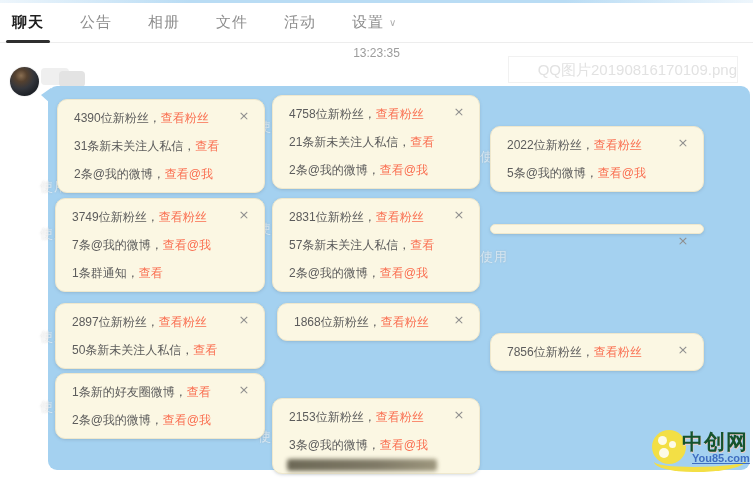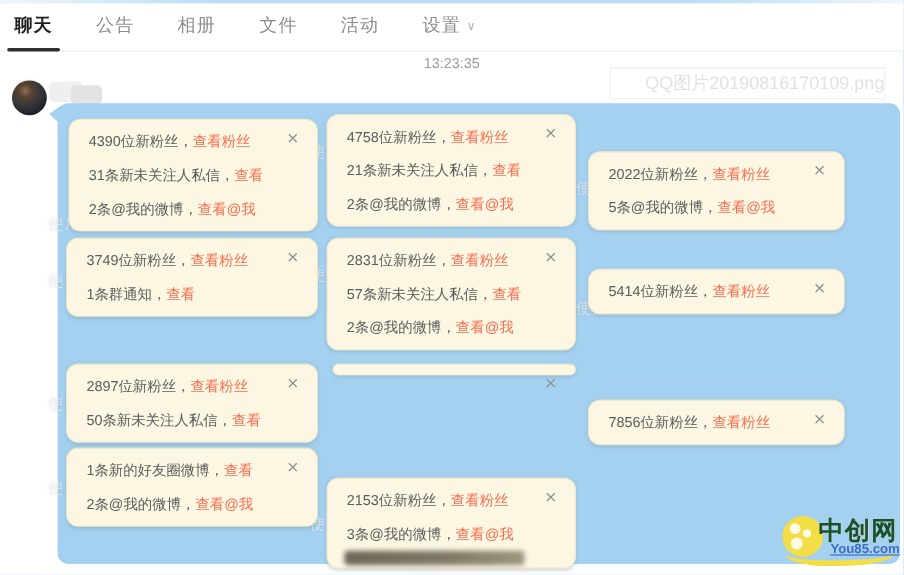--- a/index.html
+++ b/index.html
@@ -139,39 +139,40 @@
         <div class="line"><span>2条@我的微博，</span><a>查看@我</a></div>
       </div>
       <div class="card" style="left: 490px; top: 126px; width: 214px;">
     <span class="close">×</span>
   <div class="line"><span>2022位新粉丝，</span><a>查看粉丝</a></div>
         <div class="line"><span>5条@我的微博，</span><a>查看@我</a></div>
       </div>
       <div class="card" style="left: 55px; top: 198px; width: 210px;">
     <span class="close">×</span>
   <div class="line"><span>3749位新粉丝，</span><a>查看粉丝</a></div>
+        <div class="line"><span>7条@我的微博，</span><a>查看@我</a></div>
         <div class="line"><span>1条群通知，</span><a>查看</a></div>
       </div>
       <div class="card" style="left: 272px; top: 198px; width: 208px;">
     <span class="close">×</span>
   <div class="line"><span>2831位新粉丝，</span><a>查看粉丝</a></div>
         <div class="line"><span>57条新未关注人私信，</span><a>查看</a></div>
         <div class="line"><span>2条@我的微博，</span><a>查看@我</a></div>
       </div>
       <div class="card" style="left: 490px; top: 224px; width: 214px;">
     <span class="close">×</span>
-  <div class="line"><span>5414位新粉丝，</span><a>查看粉丝</a></div>
       </div>
       <div class="card" style="left: 55px; top: 303px; width: 210px;">
     <span class="close">×</span>
   <div class="line"><span>2897位新粉丝，</span><a>查看粉丝</a></div>
         <div class="line"><span>50条新未关注人私信，</span><a>查看</a></div>
       </div>
       <div class="card" style="left: 277px; top: 303px; width: 203px;">
     <span class="close">×</span>
+  <div class="line"><span>1868位新粉丝，</span><a>查看粉丝</a></div>
       </div>
       <div class="card" style="left: 490px; top: 333px; width: 214px;">
     <span class="close">×</span>
   <div class="line"><span>7856位新粉丝，</span><a>查看粉丝</a></div>
       </div>
       <div class="card" style="left: 55px; top: 373px; width: 210px;">
     <span class="close">×</span>
   <div class="line"><span>1条新的好友圈微博，</span><a>查看</a></div>
         <div class="line"><span>2条@我的微博，</span><a>查看@我</a></div>
       </div>

